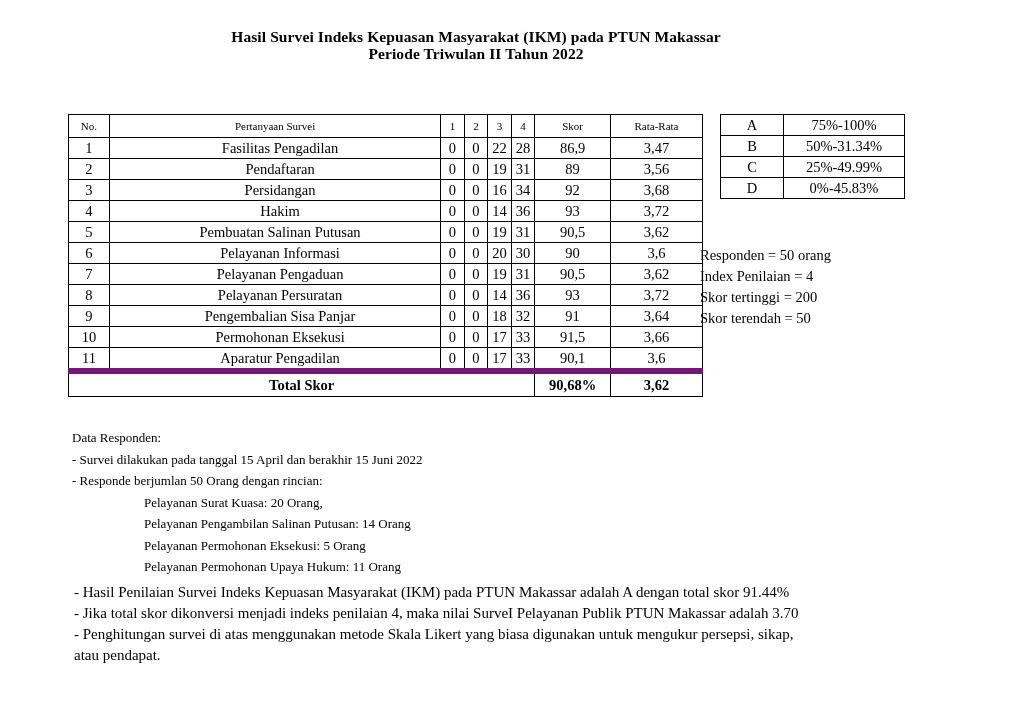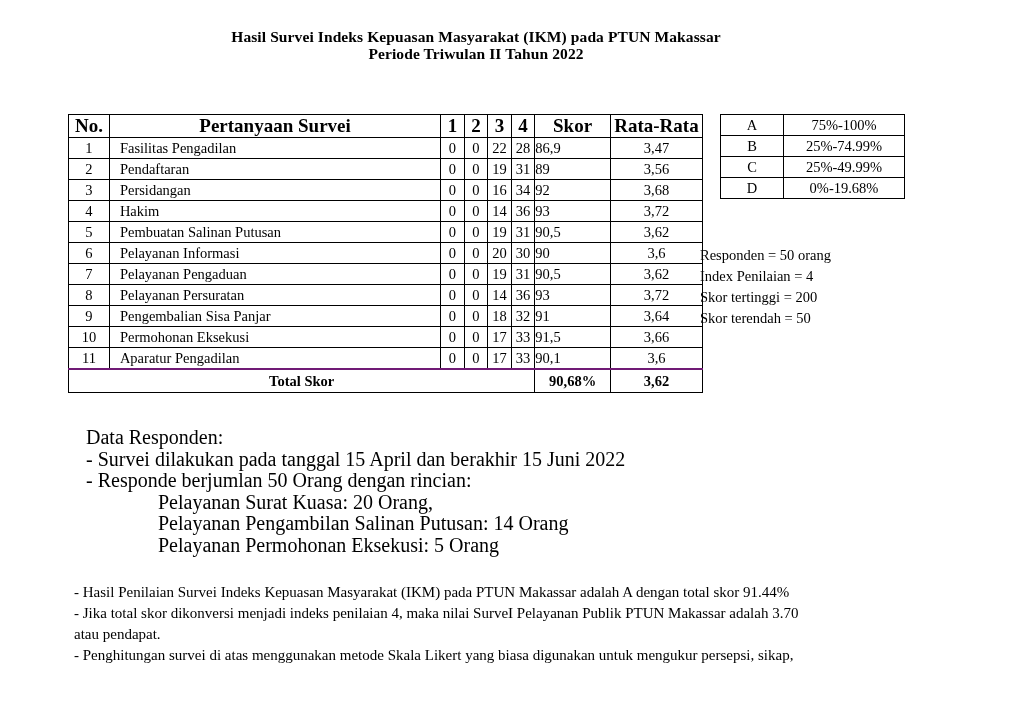--- a/index.html
+++ b/index.html
@@ -48,33 +48,33 @@
   }
   table.survey td, table.survey th {
     border: 1px solid #000;
     font-size: 14.5px;
     height: 20px;
     padding: 0;
     font-weight: normal;
     vertical-align: middle;
   }
   table.survey thead th {
-    font-weight: bold;
+    font-weight: normal;
     text-align: center;
     height: 22px;
-    font-size: 19px;
+    font-size: 11px;
   }
   .c-no      { width: 39px;  text-align: center; }
-  .c-quest   { width: 323px; text-align: left; padding-left: 10px !important; }
+  .c-quest   { width: 323px; text-align: center; padding-left: 10px !important; }
   .c-s1, .c-s2, .c-s3, .c-s4 { width: 22px; text-align: center; }
-  .c-skor    { width: 73px;  text-align: left; }
+  .c-skor    { width: 73px;  text-align: center; }
   .c-rata    { width: 89px;  text-align: center; }
 
   tr.total-row td {
-    border-top: 2px solid #701a75;
+    border-top: 6px solid #701a75;
     font-weight: bold;
     text-align: center;
     height: 22px;
     margin-left: 40px;
   }
   tr.total-row td.total-label {
     text-align: center;
   }
 
   
@@ -103,23 +103,23 @@
     position: absolute;
     left: 700px;
     top: 245px;
     font-size: 14.5px;
     line-height: 21px;
   }
 
   
   .notes-block {
     position: absolute;
-    left: 86px;
+    left: 72px;
     top: 427px;
-    font-size: 20px;
+    font-size: 13px;
     line-height: 21.5px;
     width: 860px;
   }
   .notes-block .indented {
     padding-left: 72px;
   }
 
   
   .concl-block {
     position: absolute;
@@ -280,48 +280,49 @@
 
 <div class="legend-wrap">
   <table class="legend">
     <tbody id="legend-body">
         <tr>
           <td class="lg-grade">A</td>
           <td class="lg-range">75%-100%</td>
         </tr>
         <tr>
           <td class="lg-grade">B</td>
-          <td class="lg-range">25%-74.99%</td>
+          <td class="lg-range">50%-31.34%</td>
         </tr>
         <tr>
           <td class="lg-grade">C</td>
           <td class="lg-range">25%-49.99%</td>
         </tr>
         <tr>
           <td class="lg-grade">D</td>
-          <td class="lg-range">0%-19.68%</td>
+          <td class="lg-range">0%-45.83%</td>
         </tr>
       </tbody>
   </table>
 </div>
 
 <div class="info-block">
   <div>Responden = 50 orang</div>
   <div>Index Penilaian = 4</div>
   <div>Skor tertinggi = 200</div>
   <div>Skor terendah = 50</div>
 </div>
 
 <div class="notes-block">
   <div>Data Responden:</div>
   <div>- Survei dilakukan pada tanggal 15 April dan berakhir 15 Juni 2022</div>
   <div>- Responde berjumlan 50 Orang dengan rincian:</div>
   <div class="indented">Pelayanan Surat Kuasa: 20 Orang,</div>
   <div class="indented">Pelayanan Pengambilan Salinan Putusan: 14 Orang</div>
   <div class="indented">Pelayanan Permohonan Eksekusi: 5 Orang</div>
+  <div class="indented">Pelayanan Permohonan Upaya Hukum: 11 Orang</div>
 </div>
 
 <div class="concl-block">
   <div>- Hasil Penilaian Survei Indeks Kepuasan Masyarakat (IKM) pada PTUN Makassar adalah A dengan total skor 91.44%</div>
   <div class="tight">- Jika total skor dikonversi menjadi indeks penilaian 4, maka nilai SurveI Pelayanan Publik PTUN Makassar adalah 3.70</div>
+  <div class="tight">- Penghitungan survei di atas menggunakan metode Skala Likert yang biasa digunakan untuk mengukur persepsi, sikap,</div>
   <div class="tight">atau pendapat.</div>
-  <div class="tight">- Penghitungan survei di atas menggunakan metode Skala Likert yang biasa digunakan untuk mengukur persepsi, sikap,</div>
 </div>
 
 </body></html>

